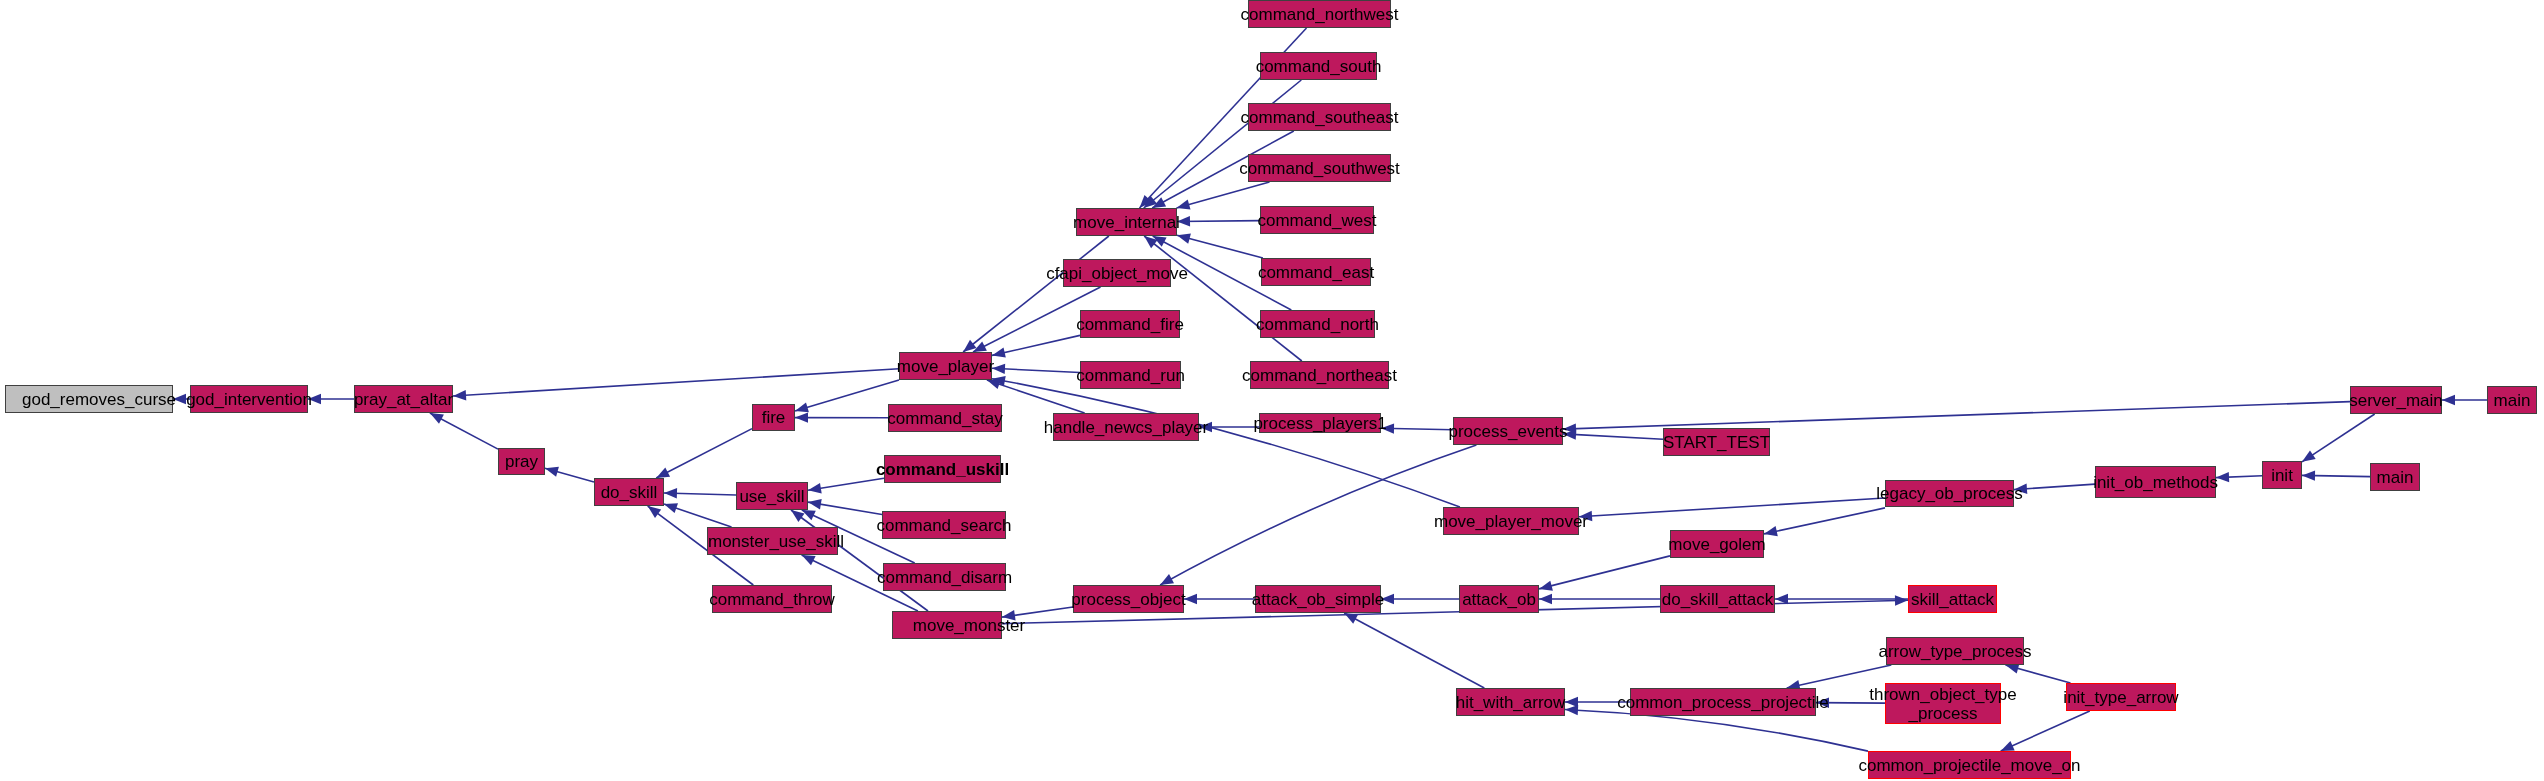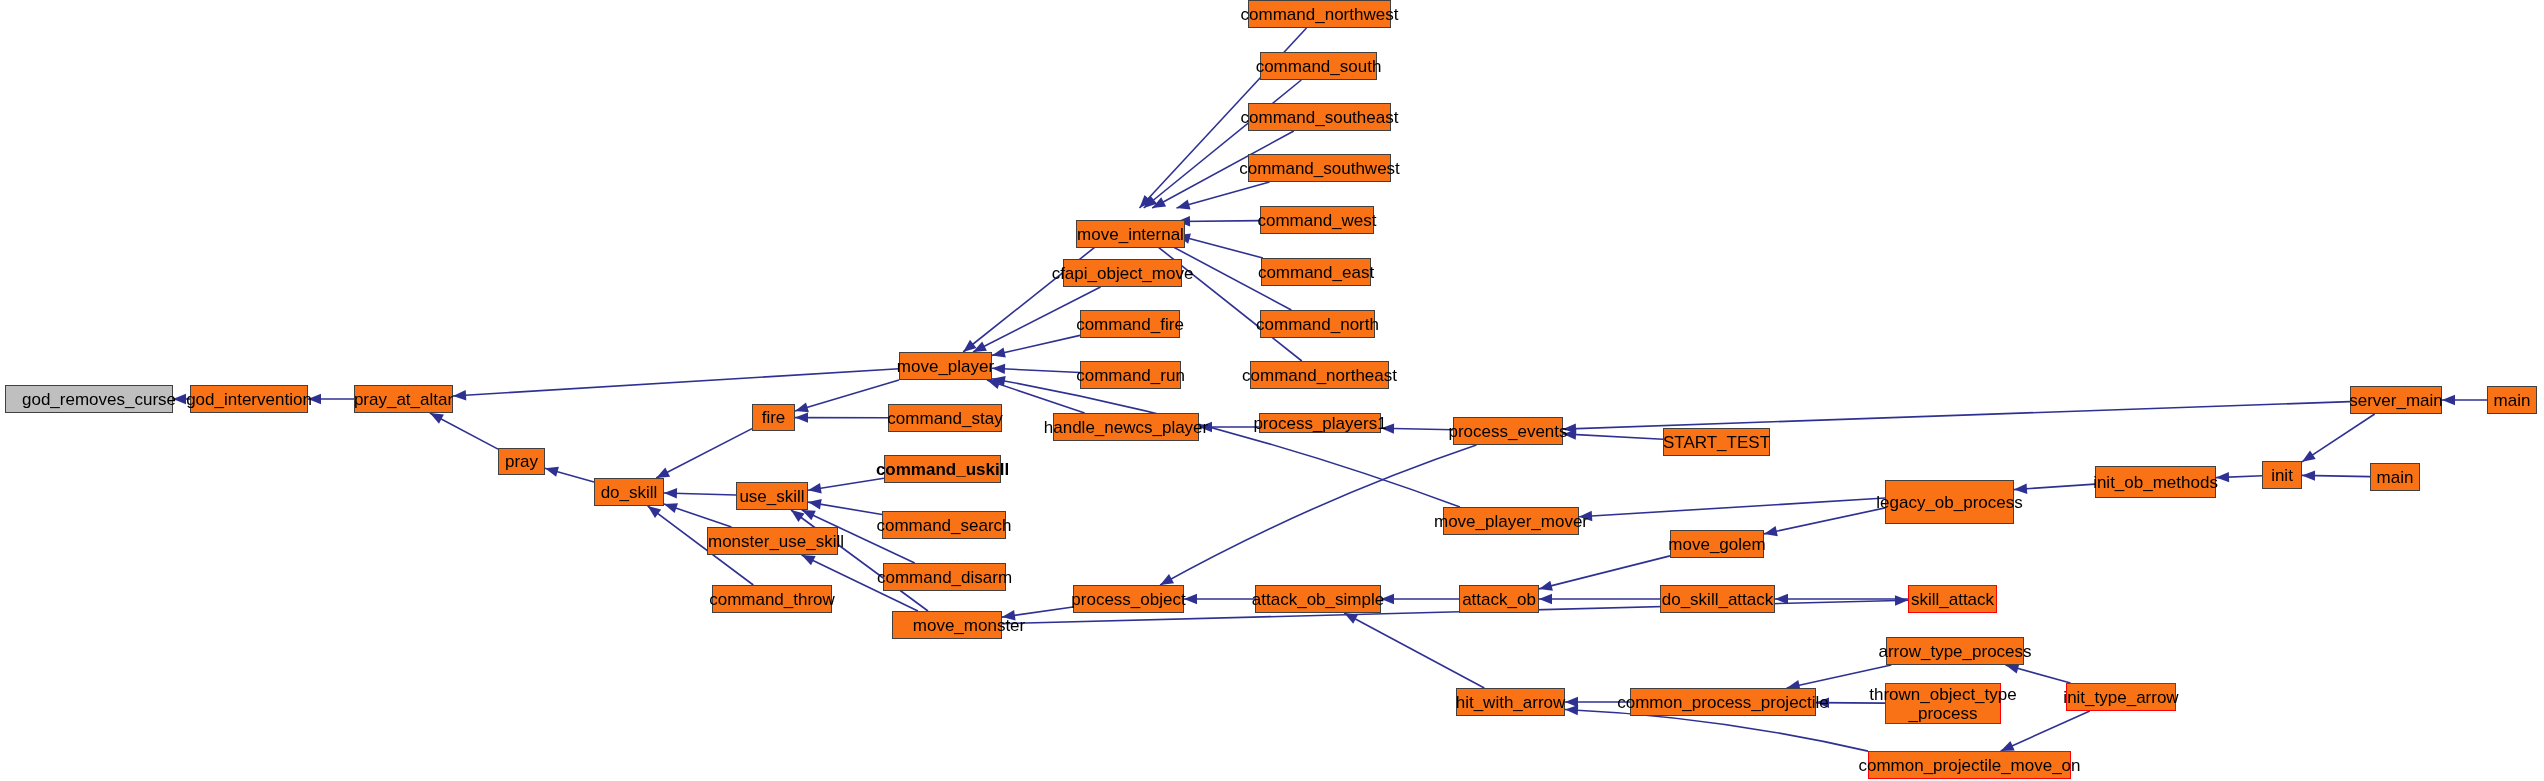--- a/index.html
+++ b/index.html
@@ -25,21 +25,21 @@
     height: 781px;
     pointer-events: none;
   }
   .node {
     position: absolute;
     box-sizing: border-box;
     display: flex;
     align-items: center;
     justify-content: center;
     text-align: center;
-    background: #f97316;
+    background: #be185d;
     border: 1px solid #404040;
     color: #000000;
     font-size: 17px;
     line-height: 19px;
     letter-spacing: 0px;
     white-space: pre;
     z-index: 2;
   }
   .node.red {
     border-color: #ff0000;
@@ -178,36 +178,36 @@
       <div class="node" style="left: 707px; top: 527px; width: 131px; height: 28px; padding-left: 7px;">monster_use_skill</div>
       <div class="node" style="left: 712px; top: 585px; width: 120px; height: 28px;">command_throw</div>
       <div class="node" style="left: 884px; top: 455px; width: 117px; height: 28px; font-weight: bold;">command_uskill</div>
       <div class="node" style="left: 882px; top: 511px; width: 124px; height: 28px;">command_search</div>
       <div class="node" style="left: 883px; top: 563px; width: 123px; height: 28px;">command_disarm</div>
       <div class="node" style="left: 892px; top: 611px; width: 110px; height: 28px; padding-left: 44px;">move_monster</div>
       <div class="node" style="left: 888px; top: 404px; width: 114px; height: 28px;">command_stay</div>
       <div class="node" style="left: 899px; top: 352px; width: 93px; height: 28px;">move_player</div>
       <div class="node" style="left: 1080px; top: 310px; width: 100px; height: 28px;">command_fire</div>
       <div class="node" style="left: 1080px; top: 361px; width: 101px; height: 28px;">command_run</div>
-      <div class="node" style="left: 1063px; top: 259px; width: 119px; height: 28px;">cfapi_object_move</div>
-      <div class="node" style="left: 1076px; top: 208px; width: 109px; height: 28px; margin-top: 12px;">move_internal</div>
+      <div class="node" style="left: 1063px; top: 259px; width: 108px; height: 28px;">cfapi_object_move</div>
+      <div class="node" style="left: 1076px; top: 208px; width: 101px; height: 28px;">move_internal</div>
       <div class="node" style="left: 1053px; top: 413px; width: 146px; height: 28px;">handle_newcs_player</div>
       <div class="node" style="left: 1248px; top: 0px; width: 143px; height: 28px;">command_northwest</div>
       <div class="node" style="left: 1260px; top: 52px; width: 117px; height: 28px;">command_south</div>
       <div class="node" style="left: 1248px; top: 103px; width: 143px; height: 28px;">command_southeast</div>
       <div class="node" style="left: 1248px; top: 154px; width: 143px; height: 28px;">command_southwest</div>
       <div class="node" style="left: 1260px; top: 206px; width: 114px; height: 28px;">command_west</div>
       <div class="node" style="left: 1261px; top: 258px; width: 110px; height: 28px;">command_east</div>
       <div class="node" style="left: 1260px; top: 310px; width: 115px; height: 28px;">command_north</div>
       <div class="node" style="left: 1250px; top: 361px; width: 139px; height: 28px;">command_northeast</div>
       <div class="node" style="left: 1259px; top: 413px; width: 122px; height: 20px;">process_players1</div>
       <div class="node" style="left: 1453px; top: 417px; width: 110px; height: 28px;">process_events</div>
       <div class="node" style="left: 1663px; top: 428px; width: 107px; height: 28px;">START_TEST</div>
       <div class="node" style="left: 1443px; top: 507px; width: 136px; height: 28px;">move_player_mover</div>
-      <div class="node" style="left: 1885px; top: 480px; width: 129px; height: 44px;">legacy_ob_process</div>
+      <div class="node" style="left: 1885px; top: 480px; width: 129px; height: 27px;">legacy_ob_process</div>
       <div class="node" style="left: 1670px; top: 530px; width: 94px; height: 28px;">move_golem</div>
       <div class="node" style="left: 2095px; top: 466px; width: 121px; height: 32px;">init_ob_methods</div>
       <div class="node" style="left: 2262px; top: 461px; width: 40px; height: 28px;">init</div>
       <div class="node" style="left: 2350px; top: 386px; width: 92px; height: 28px;">server_main</div>
       <div class="node" style="left: 2487px; top: 386px; width: 50px; height: 28px;">main</div>
       <div class="node" style="left: 2370px; top: 463px; width: 50px; height: 28px;">main</div>
       <div class="node" style="left: 1255px; top: 585px; width: 126px; height: 28px;">attack_ob_simple</div>
       <div class="node" style="left: 1073px; top: 585px; width: 111px; height: 28px;">process_object</div>
       <div class="node" style="left: 1459px; top: 585px; width: 80px; height: 28px;">attack_ob</div>
       <div class="node" style="left: 1660px; top: 585px; width: 115px; height: 28px;">do_skill_attack</div>

